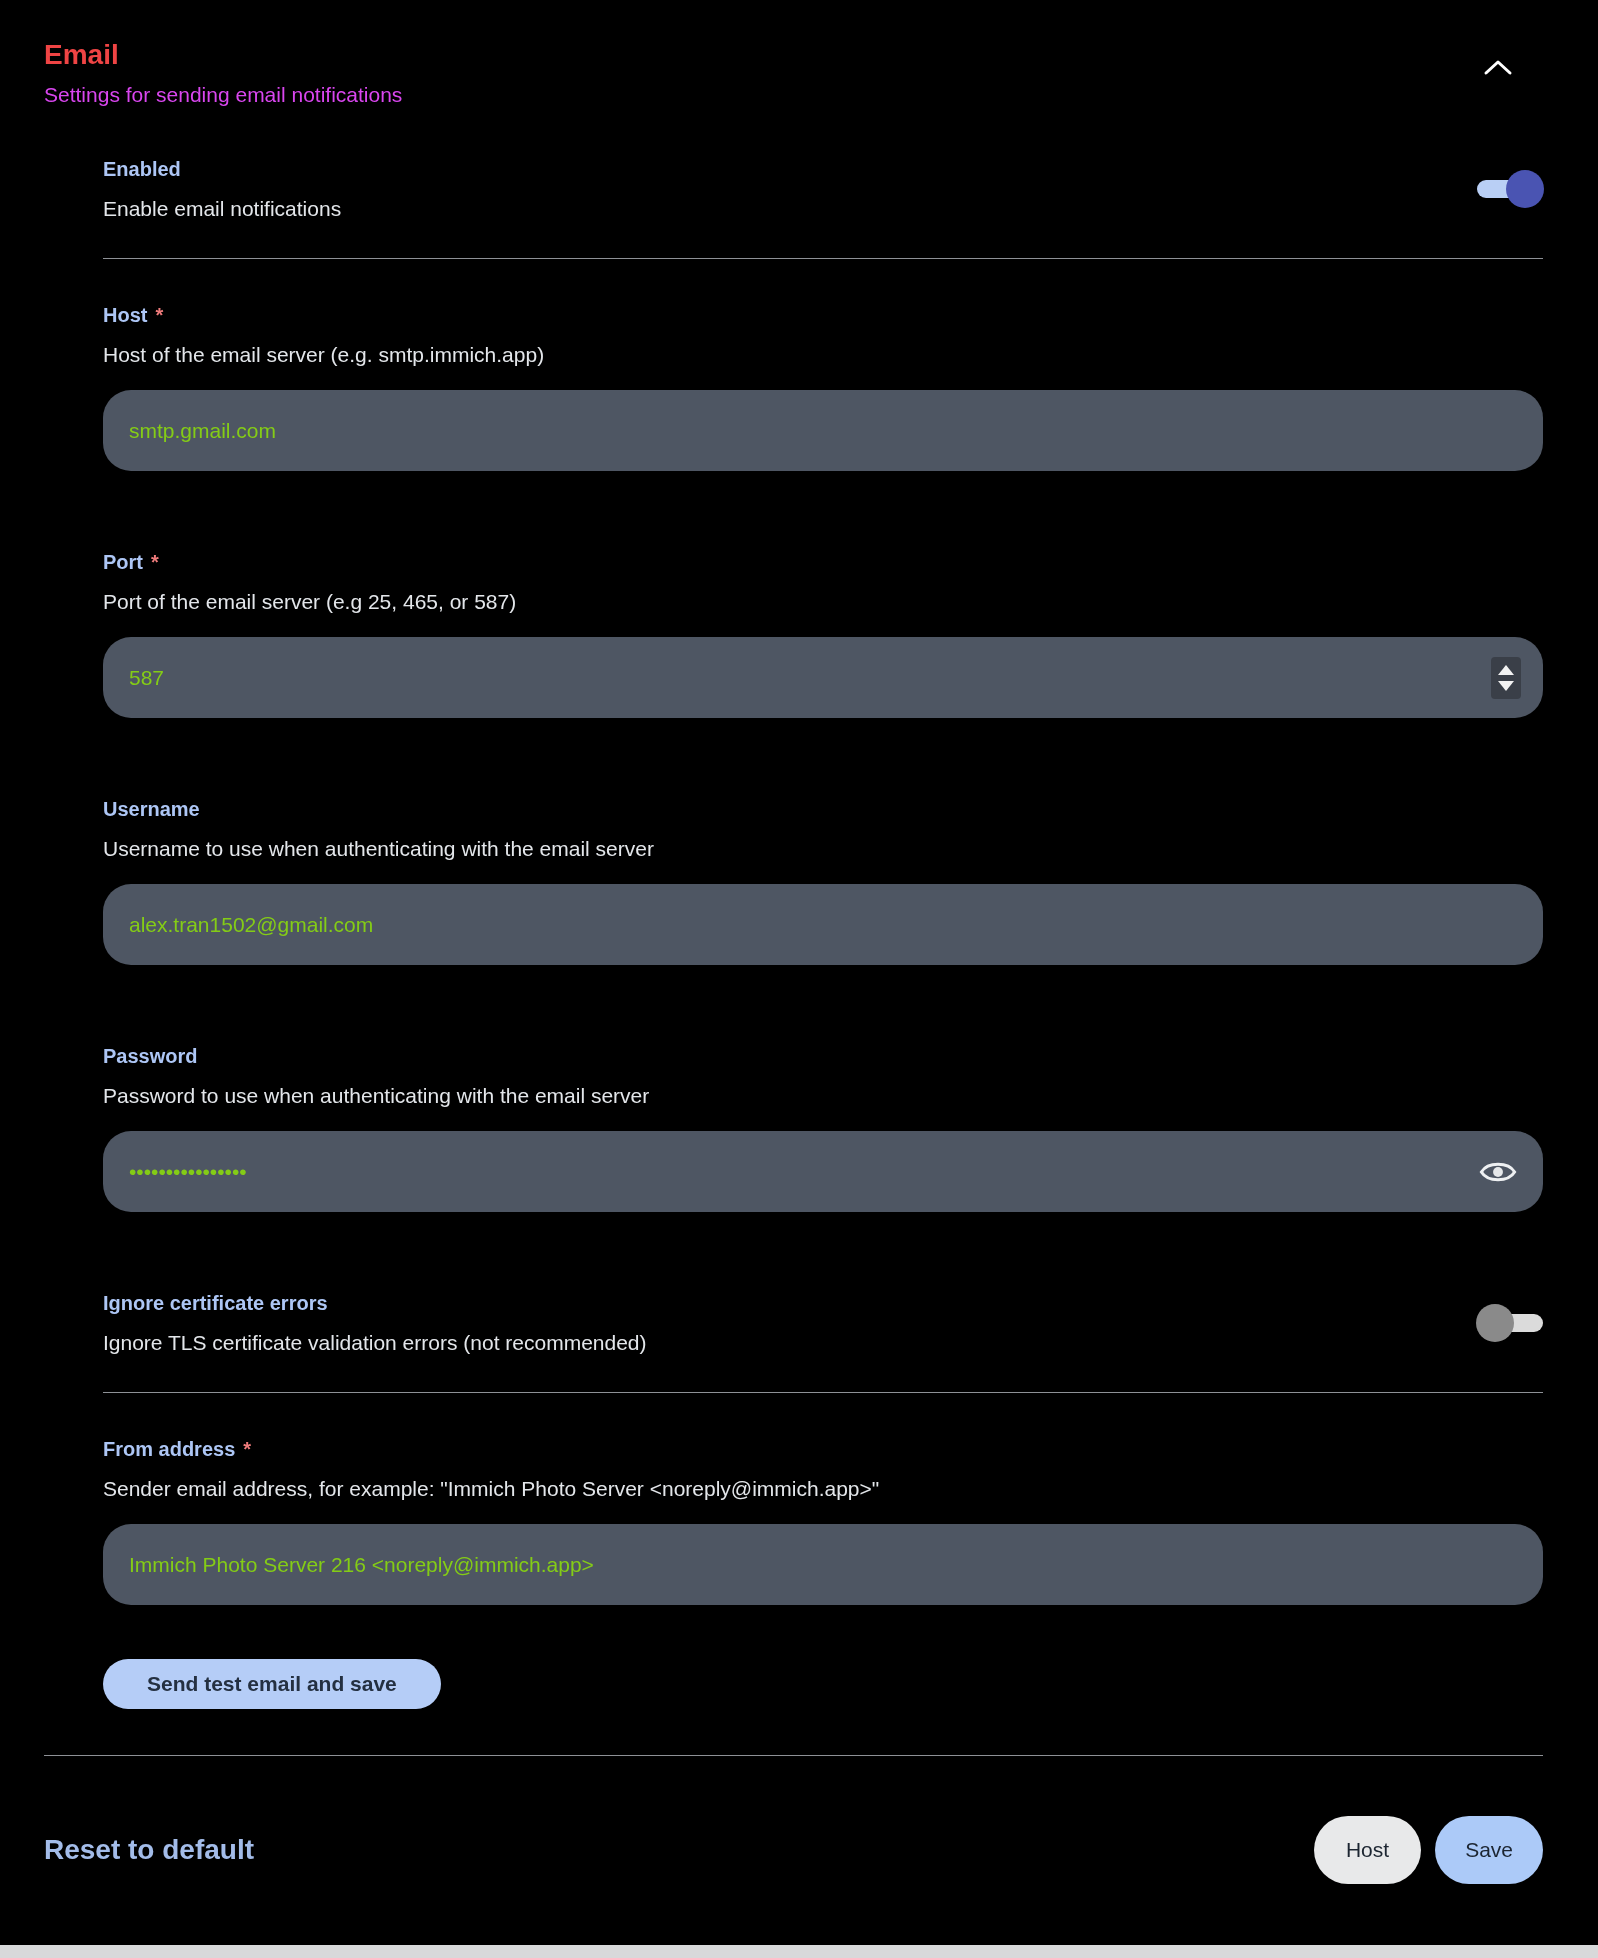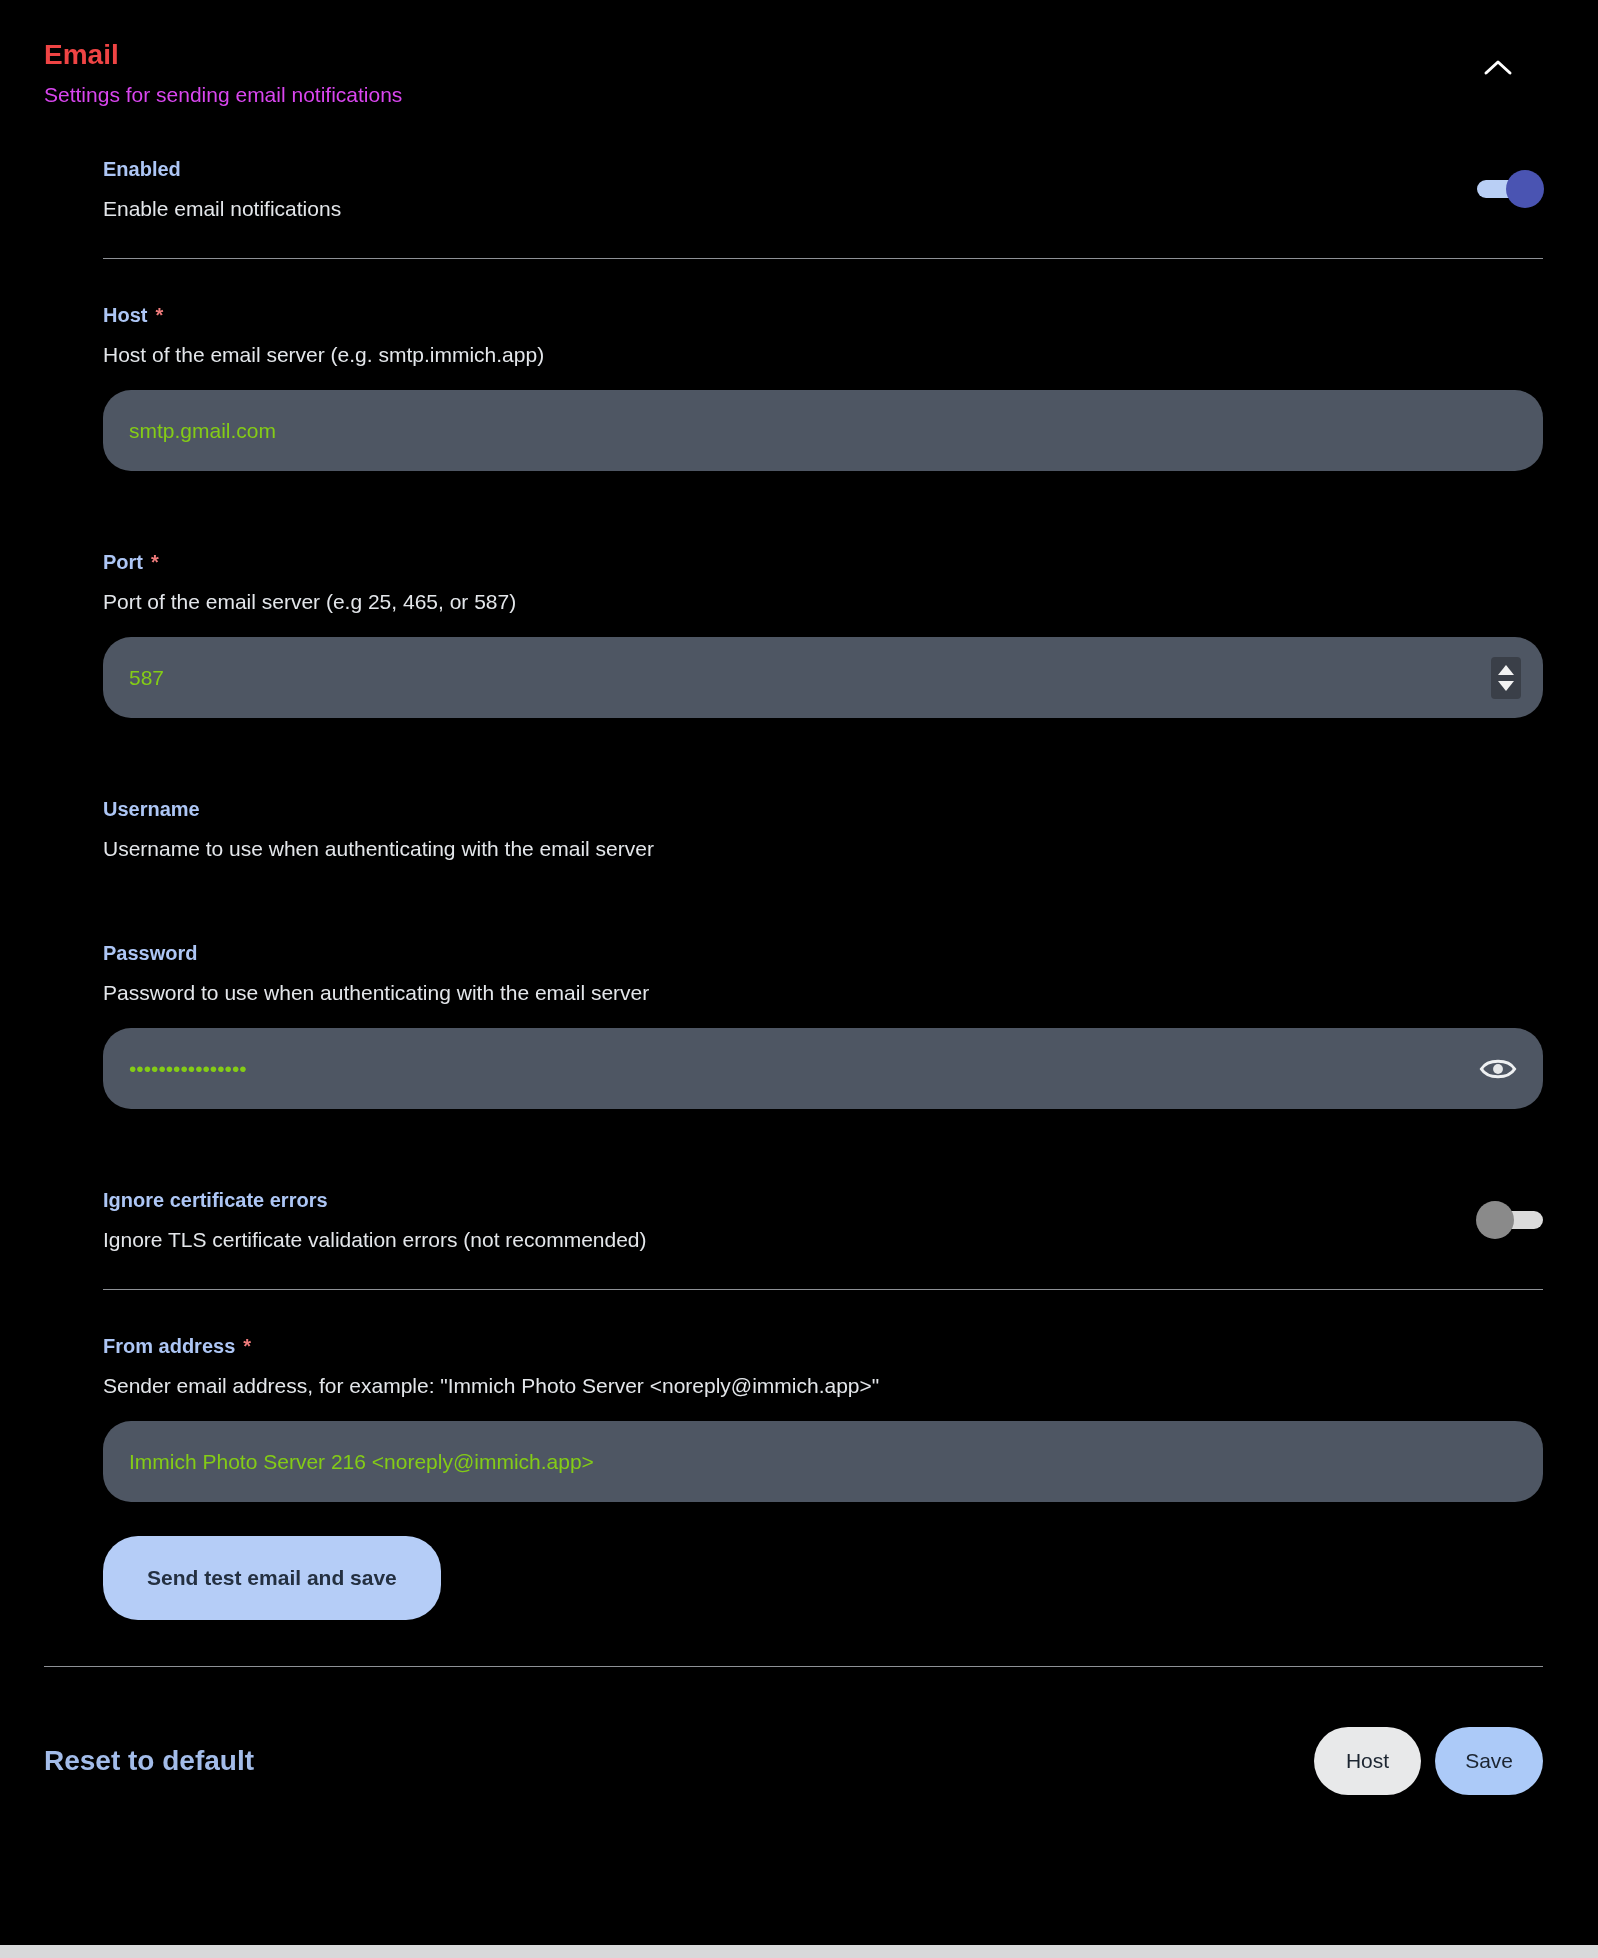--- a/index.html
+++ b/index.html
@@ -55,21 +55,21 @@
   }
   .tri-up{width:0;height:0;border-left:8px solid transparent;border-right:8px solid transparent;border-bottom:10px solid #f2f2f2;}
   .tri-down{width:0;height:0;border-left:8px solid transparent;border-right:8px solid transparent;border-top:10px solid #f2f2f2;}
   
   .eye-btn{
     position:absolute;right:26px;top:50%;transform:translateY(-50%);
     background:none;border:none;padding:0;cursor:pointer;line-height:0;
   }
   
   .send-btn{
-    margin-top:34px;height:84px;padding:0 44px;border:none;cursor:pointer;
+    margin-top:54px;height:50px;padding:0 44px;border:none;cursor:pointer;
     background:#b5cdf7;color:#243041;font-size:21px;font-weight:700;
     border-radius:35px;font-family:"Liberation Sans", sans-serif;
   }
   
   .footer{display:flex;align-items:center;justify-content:space-between;margin-top:60px;}
   .link{color:#a3bce9;font-size:28px;font-weight:700;cursor:pointer;}
   .footer-buttons{display:flex;gap:14px;}
   .pill-btn{
     height:68px;border:none;cursor:pointer;border-radius:34px;
     font-size:21px;font-weight:500;color:#1c2531;
@@ -133,20 +133,23 @@
             <div class="tri-up"></div>
             <div class="tri-down"></div>
           </div>
         </div>
       </div>
 
       
       <div class="field">
         <div class="row-label">Username</div>
         <div class="row-desc">Username to use when authenticating with the email server</div>
+        <div class="input-wrap">
+          <input class="text-input" type="text" value="alex.tran1502@gmail.com" style="">
+        </div>
       </div>
 
       
       <div class="field">
         <div class="row-label">Password</div>
         <div class="row-desc">Password to use when authenticating with the email server</div>
         <div class="input-wrap">
           <input class="text-input" type="text" value="••••••••••••••••" style="">
           <button class="eye-btn">
             <span>

